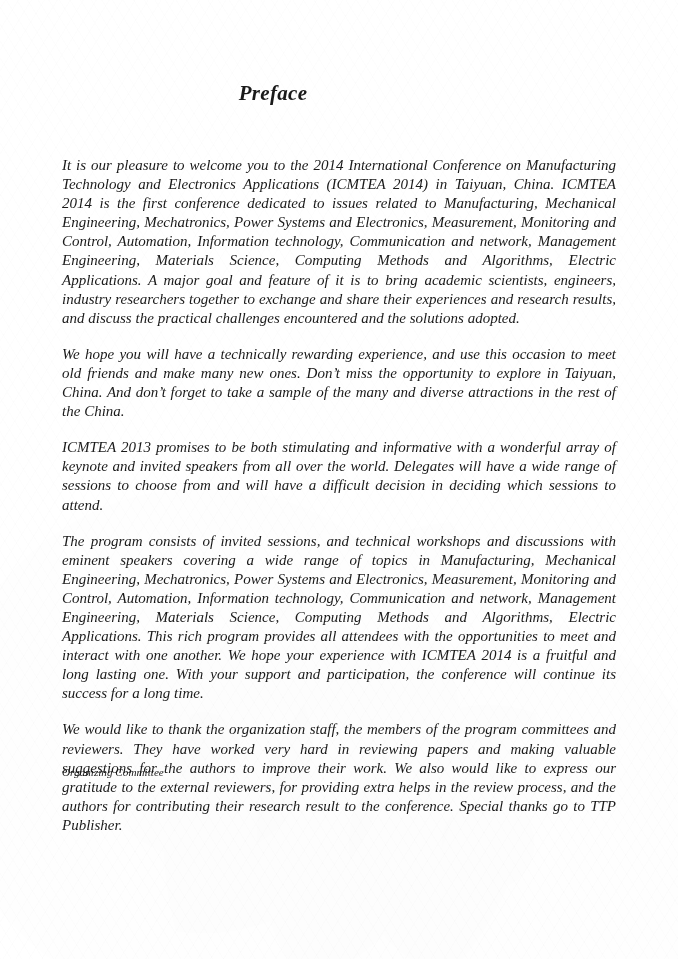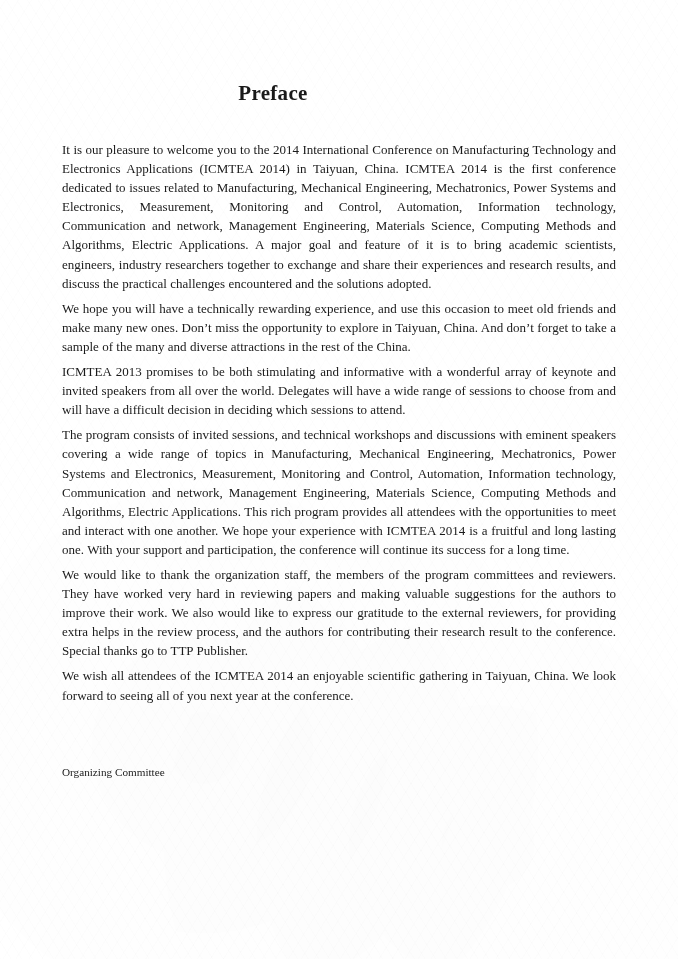--- a/index.html
+++ b/index.html
@@ -44,20 +44,21 @@
       radial-gradient(circle at 72% 88%, rgba(0,0,0,0.016) 0%, rgba(0,0,0,0) 38%);
   }
 
   .page {
     position: relative;
     z-index: 1;
     width: 546px;
     height: 959px;
     box-sizing: border-box;
     padding: 0;
+    font-style: italic;
   }
 
   .page-title {
     margin: 0;
     padding: 0;
     position: absolute;
     left: 0;
     right: 0;
     top: 83px;
     text-align: center;
@@ -69,22 +70,22 @@
   }
 
   .body-block {
     position: absolute;
     left: 62px;
     top: 139px;
     width: 554px;
   }
 
   .body-paragraph {
-    margin: 1px 0 6px 0;
-    font-size: 13px;
+    margin: 17px 0 6px 0;
+    font-size: 15px;
     line-height: 19.1px;
     text-align: justify;
     text-justify: inter-word;
     hyphens: none;
     word-spacing: 0.1px;
   }
 
   .body-paragraph:last-of-type {
     margin-bottom: 0;
   }
@@ -111,20 +112,19 @@
 <div class="page">
 
   <h1 class="page-title">Preface</h1>
 
   <div class="body-block">
     <p class="body-paragraph">It is our pleasure to welcome you to the 2014 International Conference on Manufacturing Technology and Electronics Applications (ICMTEA 2014) in Taiyuan, China. ICMTEA 2014 is the first conference dedicated to issues related to Manufacturing, Mechanical Engineering, Mechatronics, Power Systems and Electronics, Measurement, Monitoring and Control, Automation, Information technology, Communication and network, Management Engineering, Materials Science, Computing Methods and Algorithms, Electric Applications. A major goal and feature of it is to bring academic scientists, engineers, industry researchers together to exchange and share their experiences and research results, and discuss the practical challenges encountered and the solutions adopted.</p>
     <p class="body-paragraph">We hope you will have a technically rewarding experience, and use this occasion to meet old friends and make many new ones. Don’t miss the opportunity to explore in Taiyuan, China. And don’t forget to take a sample of the many and diverse attractions in the rest of the China.</p>
     <p class="body-paragraph">ICMTEA 2013 promises to be both stimulating and informative with a wonderful array of keynote and invited speakers from all over the world. Delegates will have a wide range of sessions to choose from and will have a difficult decision in deciding which sessions to attend.</p>
     <p class="body-paragraph">The program consists of invited sessions, and technical workshops and discussions with eminent speakers covering a wide range of topics in Manufacturing, Mechanical Engineering, Mechatronics, Power Systems and Electronics, Measurement, Monitoring and Control, Automation, Information technology, Communication and network, Management Engineering, Materials Science, Computing Methods and Algorithms, Electric Applications. This rich program provides all attendees with the opportunities to meet and interact with one another. We hope your experience with ICMTEA 2014 is a fruitful and long lasting one. With your support and participation, the conference will continue its success for a long time.</p>
     <p class="body-paragraph">We would like to thank the organization staff, the members of the program committees and reviewers. They have worked very hard in reviewing papers and making valuable suggestions for the authors to improve their work. We also would like to express our gratitude to the external reviewers, for providing extra helps in the review process, and the authors for contributing their research result to the conference. Special thanks go to TTP Publisher.</p>
-    <p class="body-paragraph">We wish all attendees of the ICMTEA 2014 an enjoyable scientific gathering in Taiyuan, China. We look forward to seeing all of you next year at the conference.</p>
   </div>
 
   <div class="signature-block">
     <p class="signature-line">Organizing Committee</p>
   </div>
 
 </div>
 
 </body></html>

